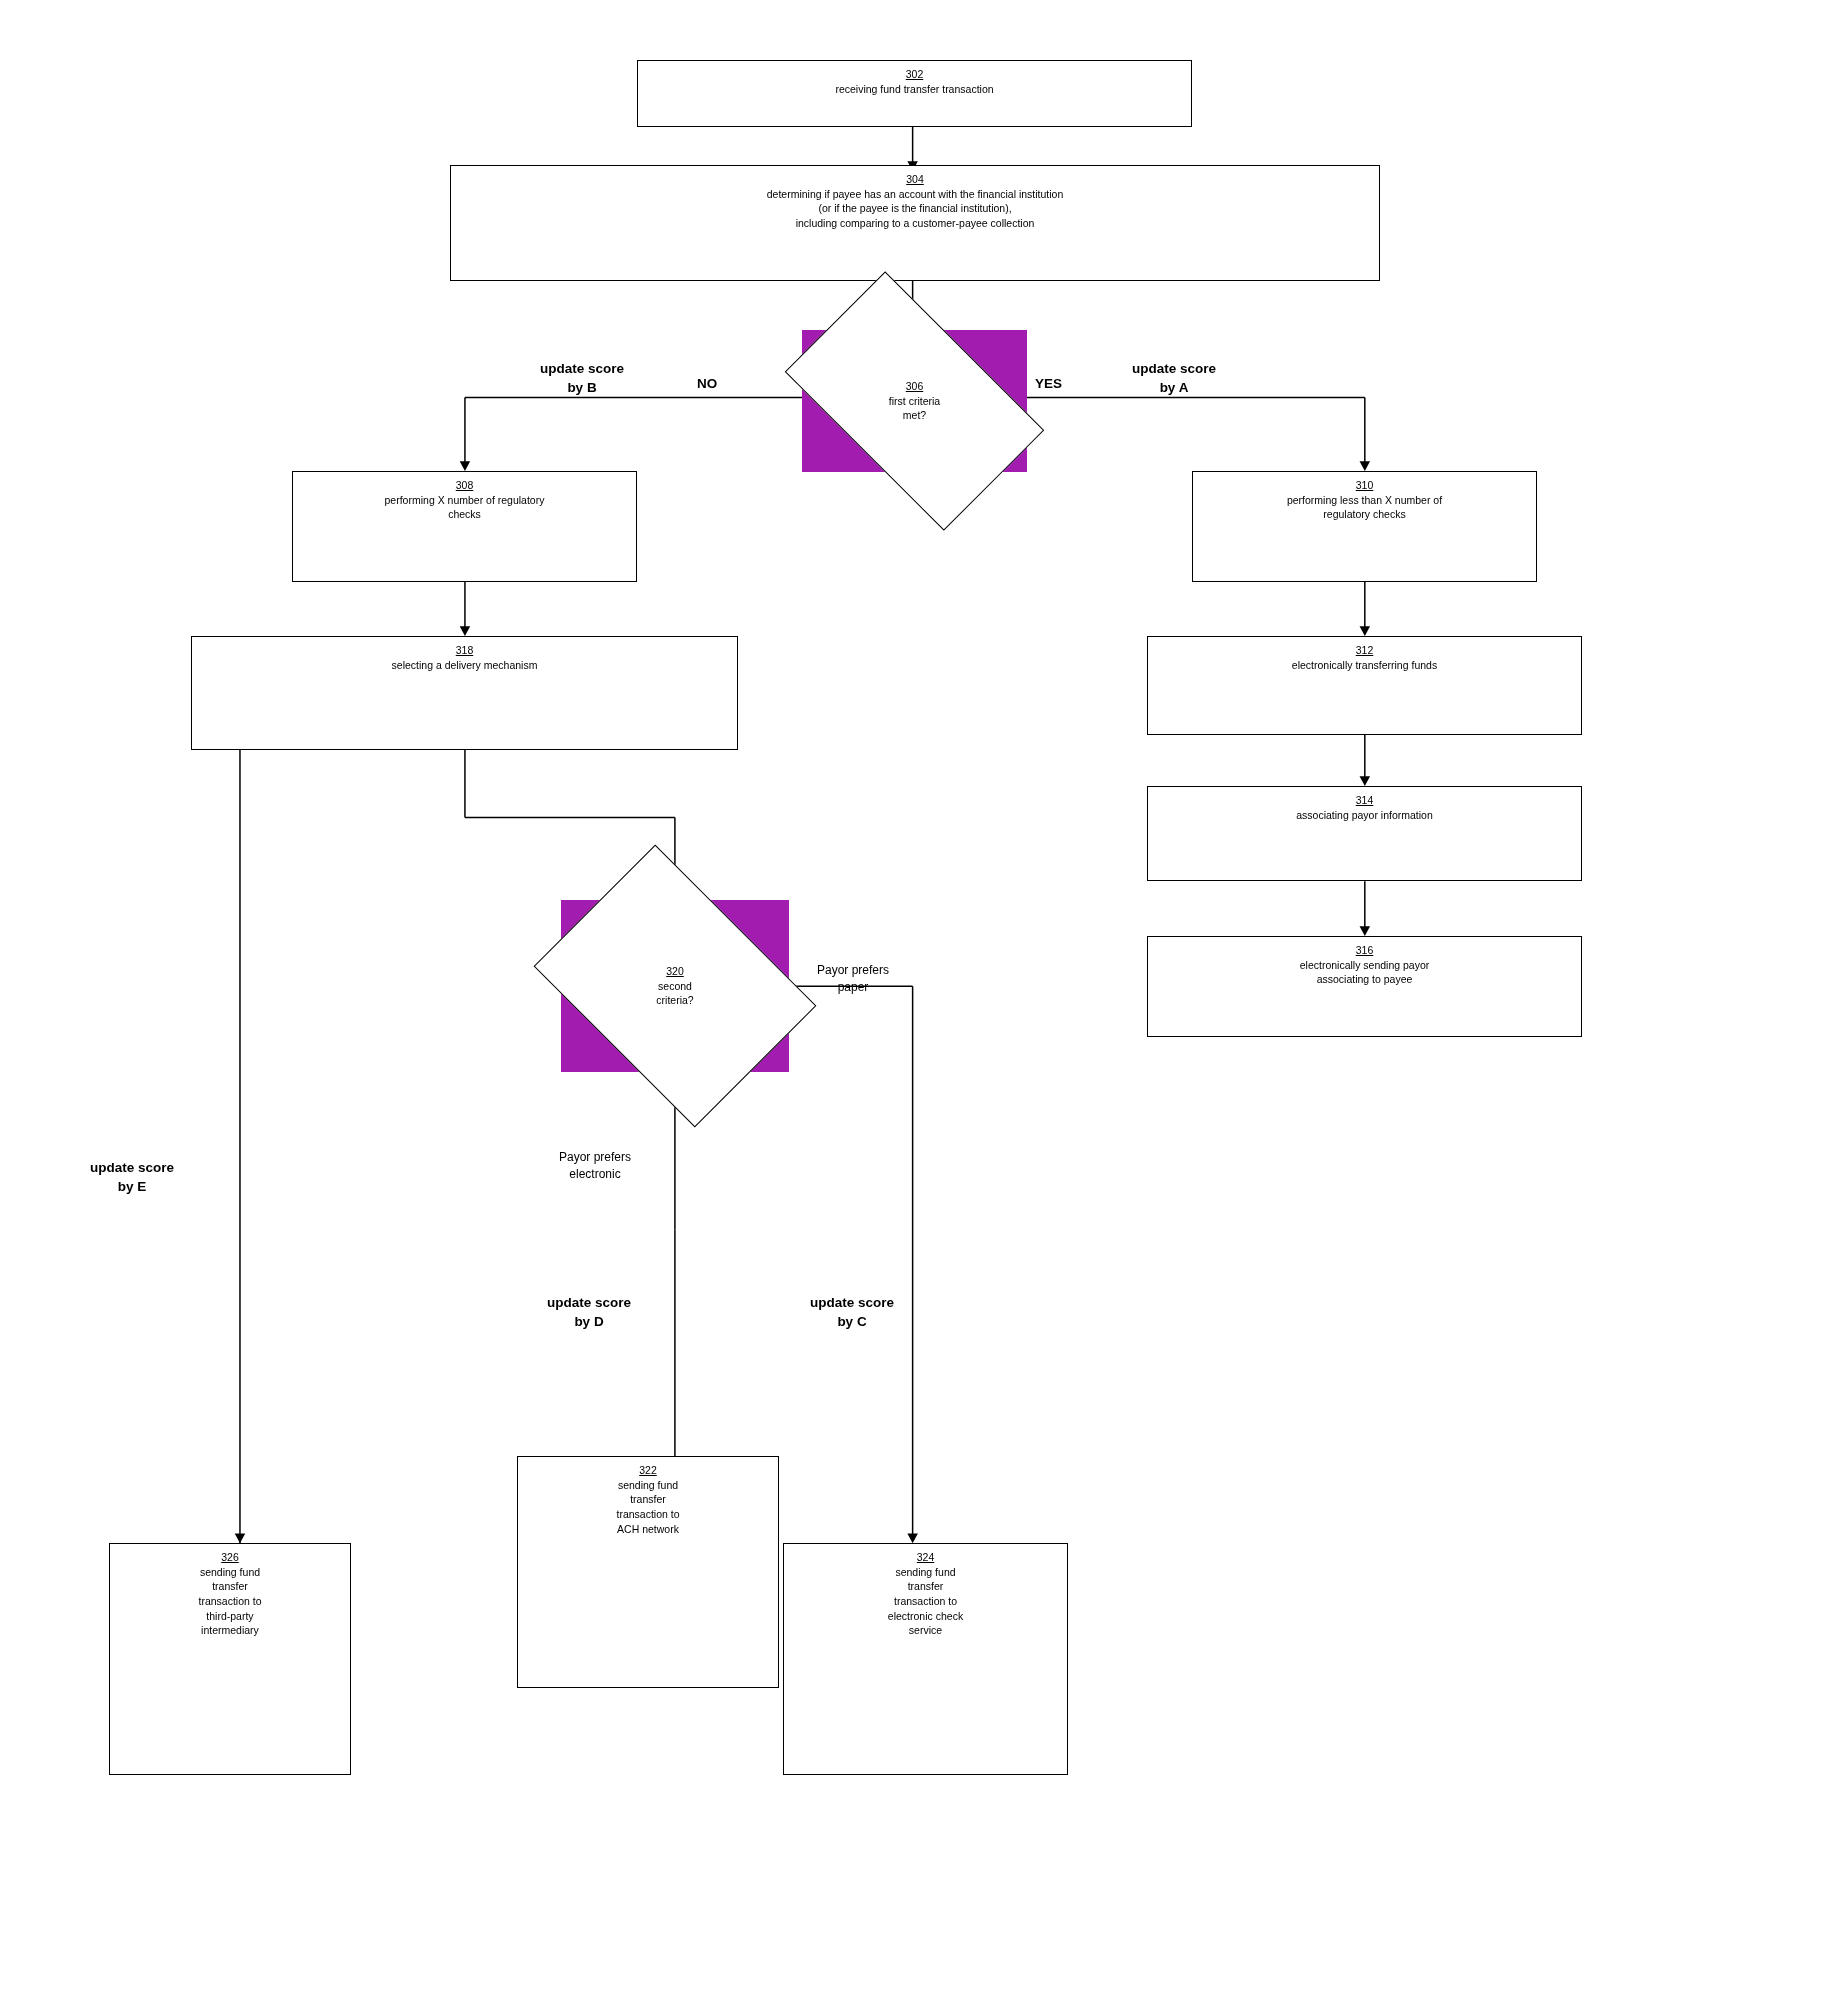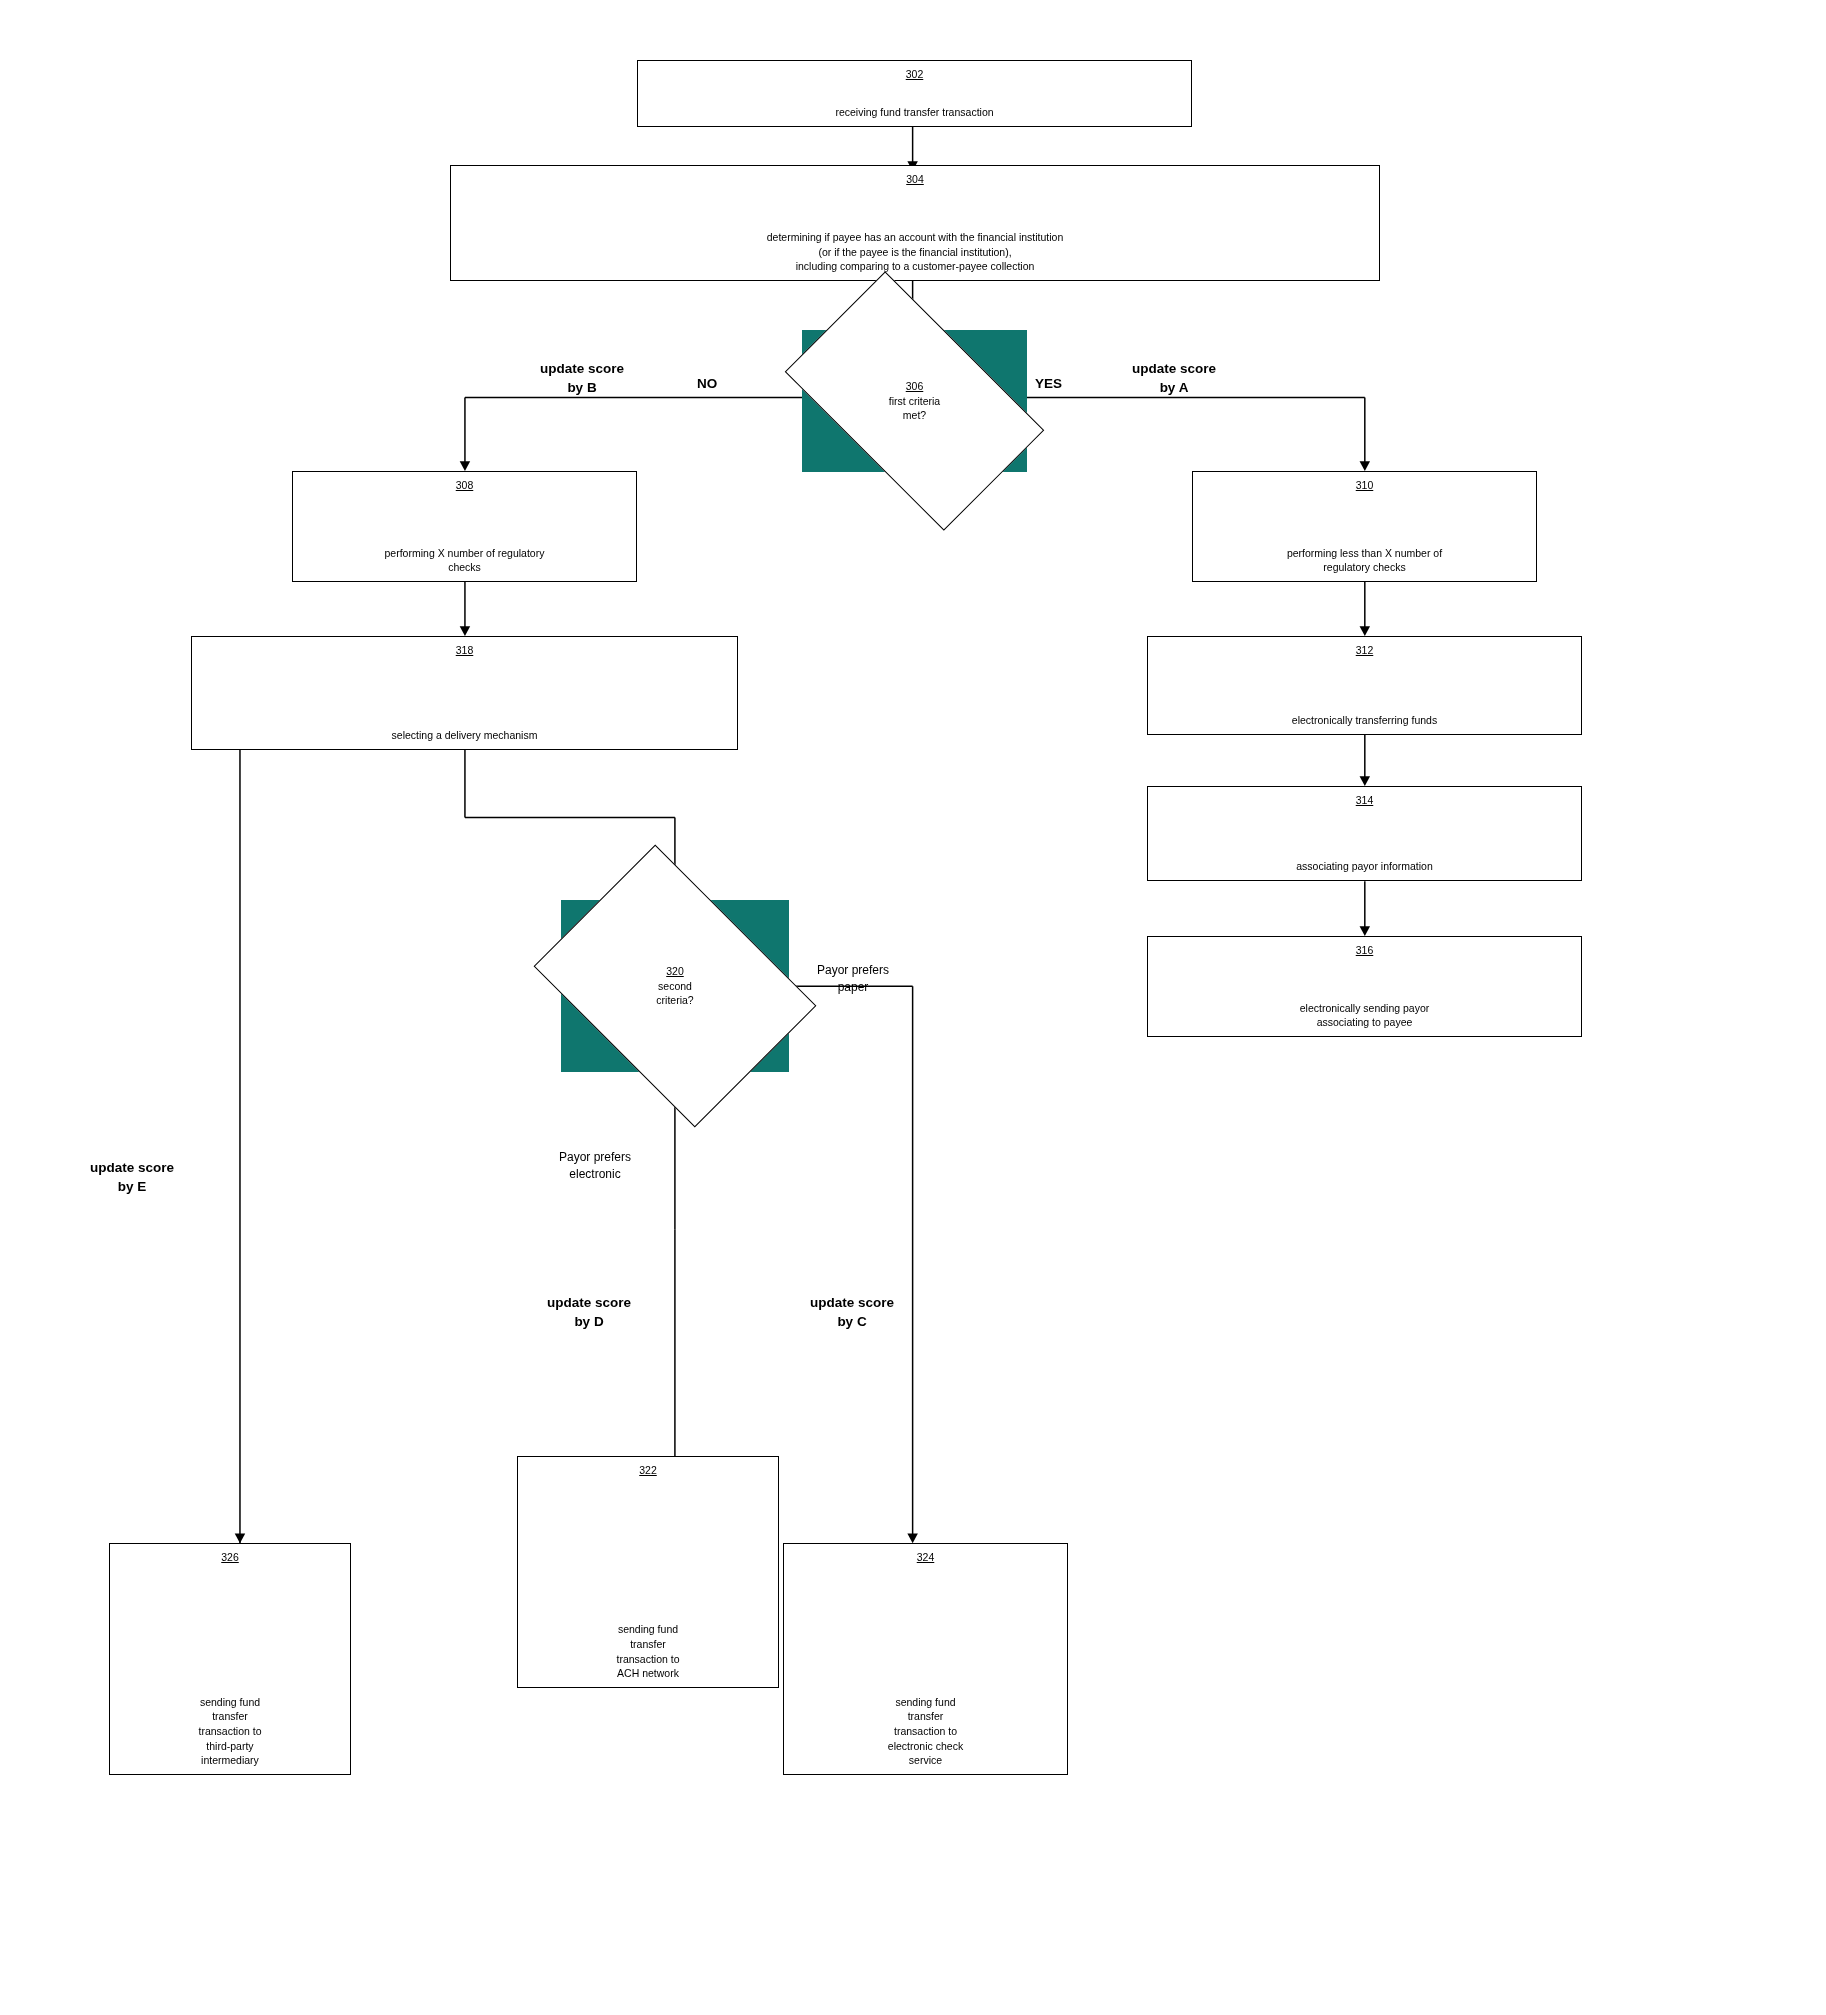--- a/index.html
+++ b/index.html
@@ -18,27 +18,27 @@
       overflow: hidden;
     }
     .box {
       position: absolute;
       border: 1.5px solid #000;
       background: #fff;
       text-align: center;
       display: flex;
       flex-direction: column;
       align-items: center;
-      justify-content: space-between;
+      justify-content: flex-start;
       padding: 6px 20px;
       line-height: 1.4;
     }
     .diamond {
       position: absolute;
-      background: #0f766e;
+      background: #a21caf;
       text-align: center;
       display: flex;
       flex-direction: column;
       align-items: center;
       justify-content: center;
     }
     .diamond-inner {
       transform: rotate(45deg);
       border: 1.5px solid #000;
       background: #fff;

